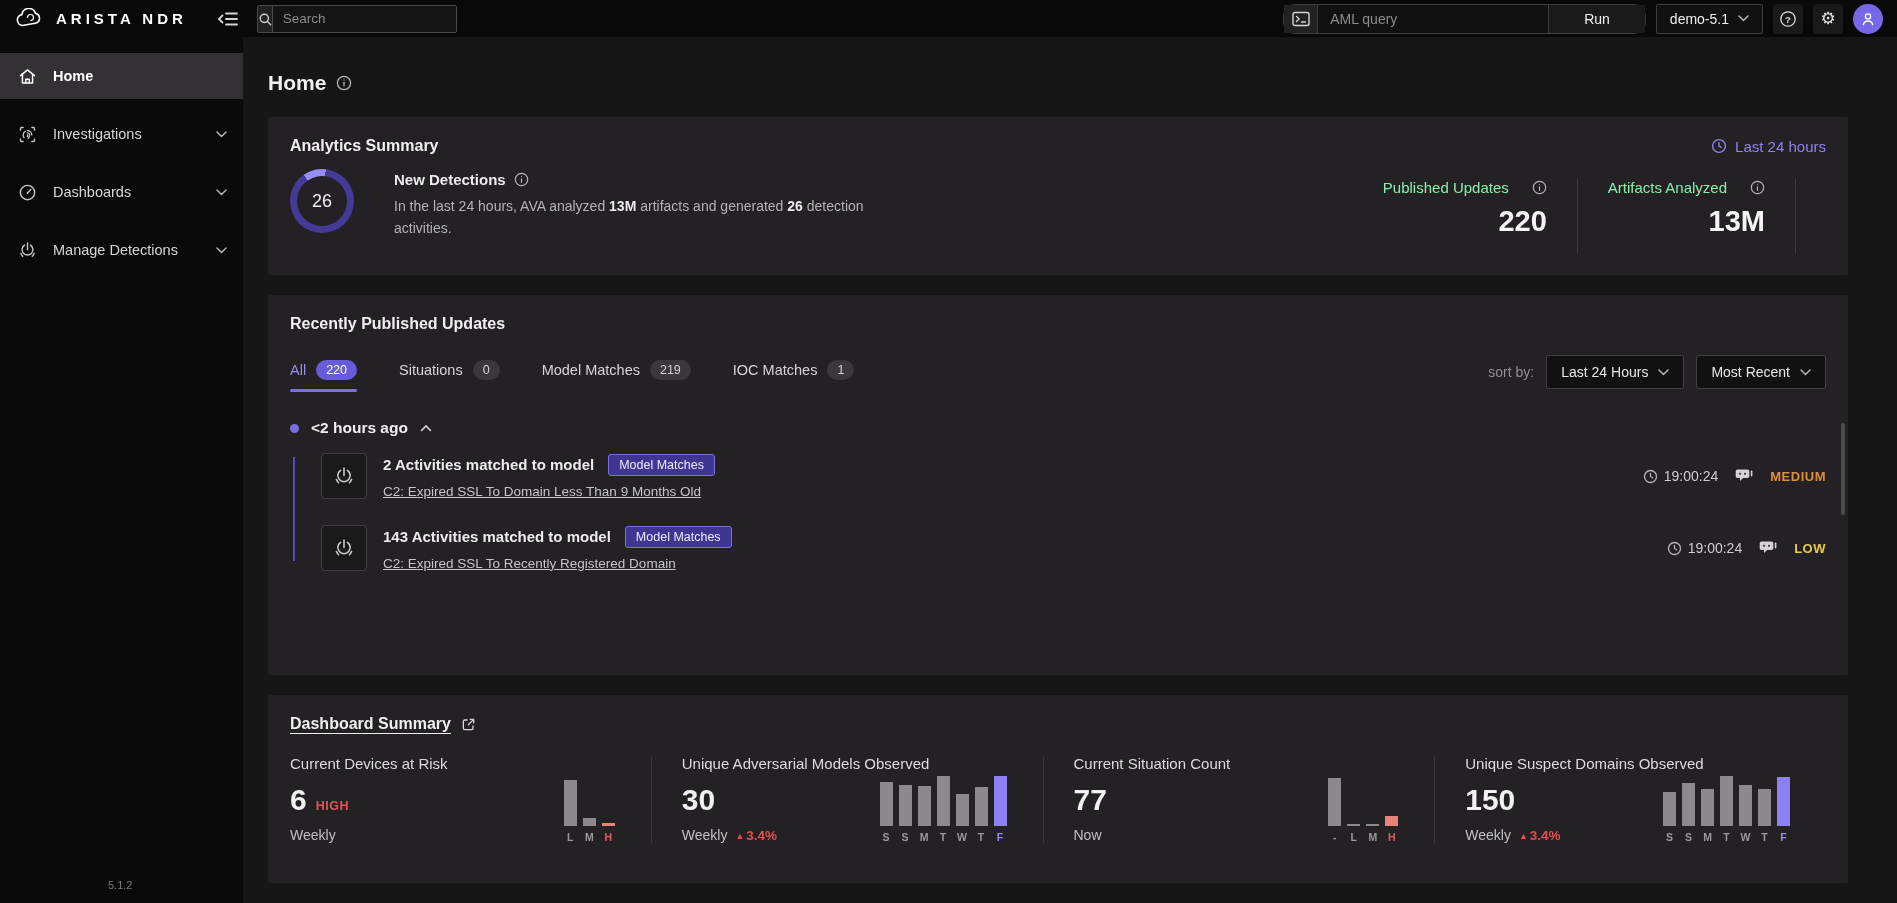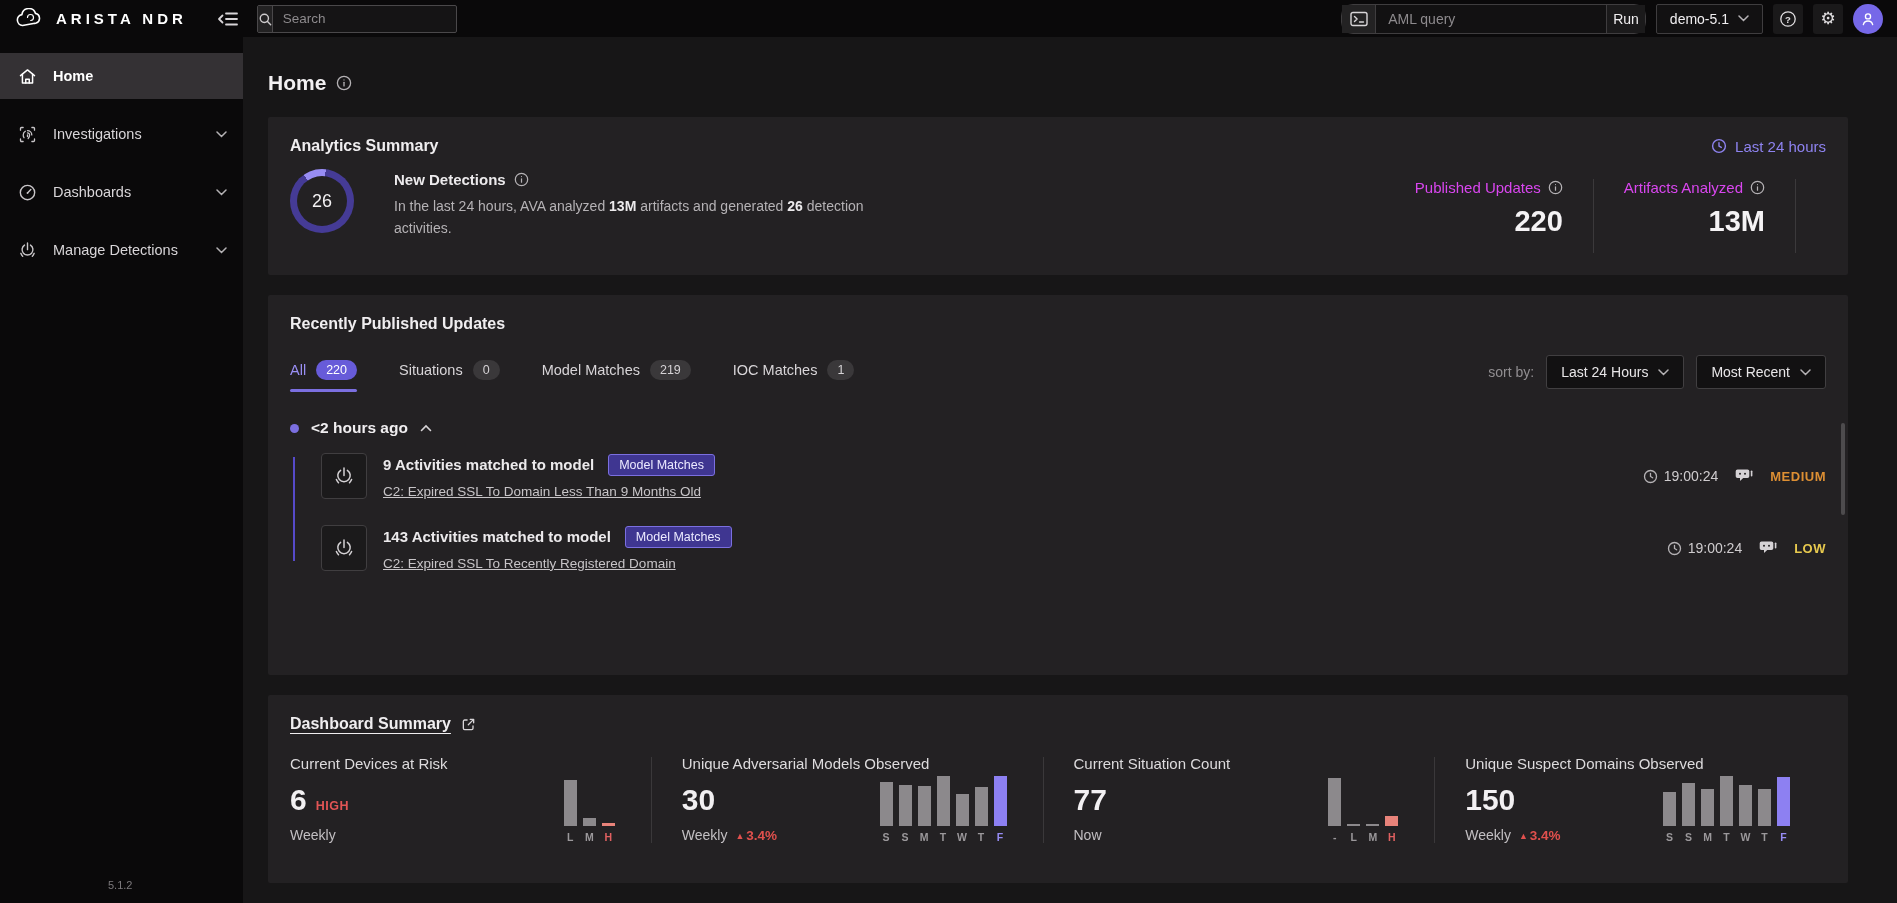--- a/index.html
+++ b/index.html
@@ -13,21 +13,21 @@
   .brand-name{font-weight:bold;font-size:15px;letter-spacing:4px;color:#fff;white-space:nowrap}
   .collapse-btn{margin-left:18px;color:#d8d5d8;cursor:pointer;background:none;border:none}
   .searchbox{margin-left:18px;width:200px;height:28px;border:1px solid #4a484a;border-radius:2px;background:#151415;display:flex;align-items:stretch}
   .searchbox .sicon{width:30px;background:#232223;border-right:1px solid #4a484a;display:flex;align-items:center;justify-content:center;color:#cfccce}
   .searchbox input{flex:1;background:transparent;border:none;outline:none;color:#e0dee0;font-size:13.5px;padding:0 10px;font-family:"Liberation Sans",sans-serif}
   .searchbox input::placeholder,.aml-group input::placeholder{color:#8d8a8d}
   .top-right{margin-left:auto;display:flex;align-items:center;gap:10px}
   .aml-group{display:flex;height:30px;border:1px solid #3f3d3f;border-radius:12px;background:#121112;align-items:stretch}
   .aml-group .term{width:34px;background:#232223;border-right:1px solid #3f3d3f;display:flex;align-items:center;justify-content:center;color:#d8d5d8}
   .aml-group input{width:230px;background:transparent;border:none;outline:none;color:#e0dee0;font-size:14px;padding:0 12px;font-family:"Liberation Sans",sans-serif}
-  .run-btn{padding:0 6px;background:#1b1a1b;border:none;border-left:1px solid #3f3d3f;color:#f0eef0;font-size:14px;cursor:pointer;font-family:"Liberation Sans",sans-serif}
+  .run-btn{padding:0 35px;background:#1b1a1b;border:none;border-left:1px solid #3f3d3f;color:#f0eef0;font-size:14px;cursor:pointer;font-family:"Liberation Sans",sans-serif}
   .env-btn{height:30px;padding:0 13px;background:#121112;border:1px solid #3f3d3f;border-radius:2px;color:#f0eef0;font-size:14px;display:flex;align-items:center;gap:9px;cursor:pointer;font-family:"Liberation Sans",sans-serif}
   .icon-btn{width:30px;height:30px;border-radius:3px;background:#1a191a;border:none;color:#e0dee0;display:flex;align-items:center;justify-content:center;cursor:pointer}
   .gear-glyph{font-size:17px;line-height:1;color:#e0dee0}
   .avatar{width:30px;height:30px;border-radius:50%;background:#7668e8;display:flex;align-items:center;justify-content:center;color:#fff;cursor:pointer}
 
   
   .shell{display:flex;height:866px}
   .sidebar{width:243px;background:#0a090a;flex:none;padding-top:16px;position:relative}
   .nav-item{height:46px;display:flex;align-items:center;gap:15px;padding:0 16px;color:#d8d5d8;font-size:14.5px;cursor:pointer}
   .nav-item .nicon{color:#c9c6c9;width:22px;display:flex;justify-content:center}
@@ -51,21 +51,21 @@
   .timerange{display:flex;align-items:center;gap:8px;color:#8e83f0;font-size:15px;cursor:pointer}
   .a-body{margin-top:14px;display:flex;align-items:flex-start}
   .donut{width:64px;height:64px;border-radius:50%;background:conic-gradient(from -35deg,#988df4 0deg 42deg,#453b96 42deg 360deg);position:relative;flex:none}
   .donut-inner{position:absolute;inset:7px;border-radius:50%;background:#232123;display:flex;align-items:center;justify-content:center;font-size:18px;color:#f2f0f2}
   .nd-block{margin-left:40px;max-width:520px}
   .nd-label-row{display:flex;align-items:center;gap:8px;font-size:15px;font-weight:bold;color:#eceaec;margin-top:2px}
   .nd-desc{margin-top:8px;font-size:14px;color:#b5b2b5;line-height:1.55}
   .nd-desc b{color:#eceaec}
   .metrics{margin-left:auto;display:flex;align-items:flex-start;margin-top:10px}
   .metric{text-align:right}
-  .metric-label{display:flex;justify-content:flex-end;align-items:center;gap:7px;font-size:15px;color:#d946ef}
+  .metric-label{display:flex;justify-content:flex-end;align-items:center;gap:23px;font-size:15px;color:#86efac}
   .metric-value{font-size:29px;font-weight:bold;color:#f5f3f5;margin-top:9px}
   .vsep{width:1px;height:74px;background:#3b393b;margin:0 30px}
   .risk-dot{width:7px;height:7px;border-radius:50%;background:#e05050;display:inline-block}
   .chev{color:#b5b2b5;display:inline-flex}
 
   
   .panel.updates{height:380px;position:relative}
   .tabs-row{margin-top:22px;display:flex;align-items:center}
   .tabs{display:flex;gap:42px}
   .tab{display:flex;align-items:center;gap:10px;font-size:14.5px;color:#d8d5d8;position:relative;padding-bottom:12px;cursor:pointer}
@@ -381,21 +381,21 @@
           <div class="icon-box">
             <svg width="24" height="24" viewBox="0 0 24 24" fill="none" stroke="currentColor" stroke-width="1.5" stroke-linecap="round">
               <path d="M12 4v7.5"></path>
                 <path d="M8.6 6.3a6.2 6.2 0 1 0 6.8 0"></path>
               <path d="M4.4 15.5a9 9 0 0 0 2.1 3.2"></path>
                 <path d="M19.6 15.5a9 9 0 0 1-2.1 3.2"></path>
             </svg>
           </div>
           <div class="upd-content">
             <div class="title-row">
-              <span class="upd-title">9 Activities matched to model</span>
+              <span class="upd-title">2 Activities matched to model</span>
               <span class="mm-badge">Model Matches</span>
             </div>
             <a class="upd-link">C2: Expired SSL To Domain Less Than 9 Months Old</a>
           </div>
           <div class="upd-meta">
             <span class="upd-time">
               <span class="info-ic">
                 <svg width="15" height="15" viewBox="0 0 16 16" fill="none" stroke="currentColor" stroke-width="1.4" stroke-linecap="round">
                     <circle cx="8" cy="8" r="6.4"></circle>
                     <path d="M8 4.6V8l2.3 1.4"></path>

